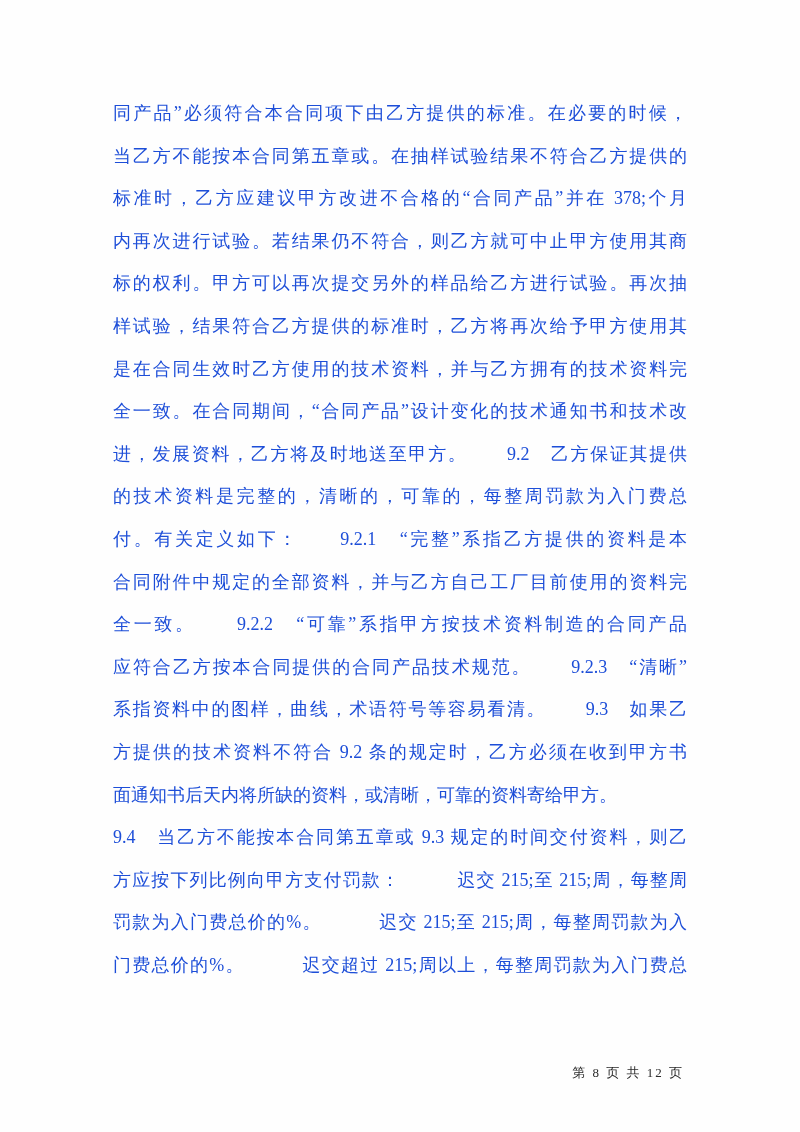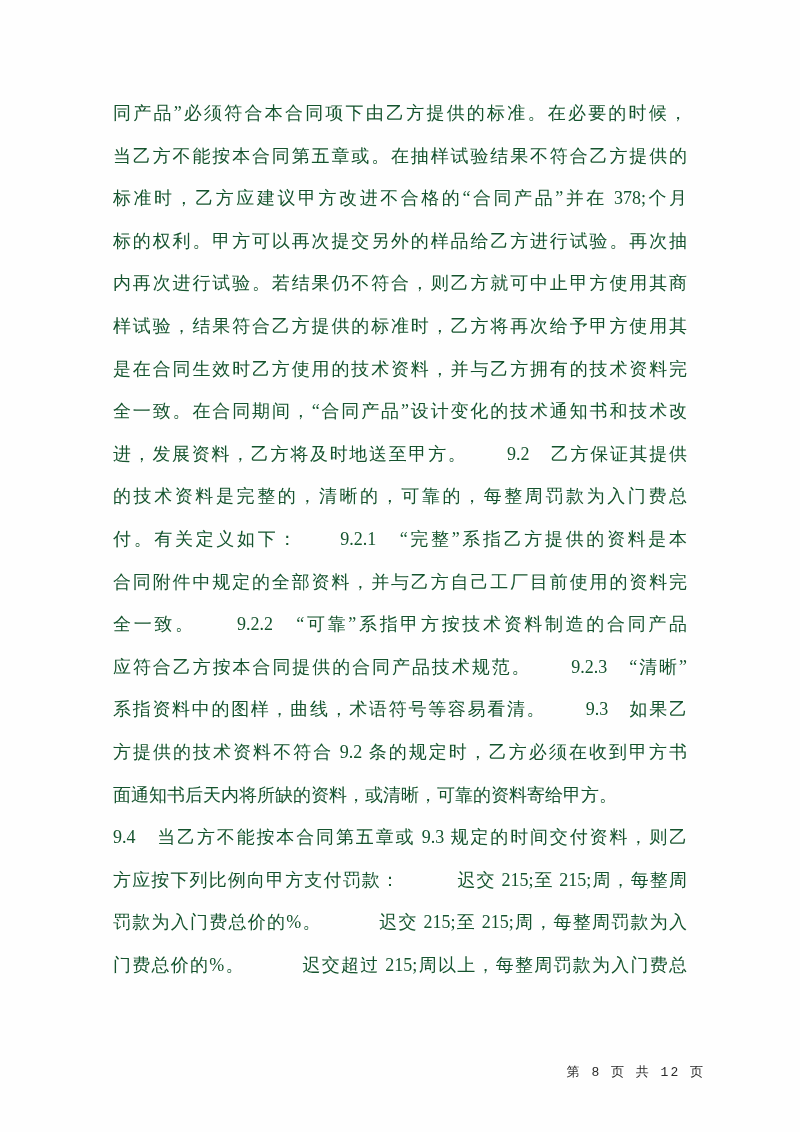--- a/index.html
+++ b/index.html
@@ -22,52 +22,52 @@
   .doc-body {
     position: absolute;
     left: 113px;
     top: 92px;
     width: 574px;
   }
   .line {
     height: 42.6px;
     line-height: 42.6px;
     font-size: 18px;
-    color: #14532d;
+    color: #1d4ed8;
     white-space: pre-wrap;
     overflow: hidden;
     text-align: justify;
     text-align-last: justify;
     font-family: "Liberation Serif", "DejaVu Serif", serif;
   }
   .line.no-justify {
     text-align: center;
     text-align-last: left;
   }
   .footer {
     position: absolute;
     top: 1048px;
-    right: 95px;
+    right: 116px;
     font-size: 13px;
     color: #2a2a2a;
     letter-spacing: 2px;
     white-space: pre;
-    font-family: Liberation Mono, monospace;
+    font-family: Liberation Serif, serif;
   }
 </style>
 </head>
 <body>
 
 <div class="page">
   <div class="doc-body">
       <div class="line">同产品”必须符合本合同项下由乙方提供的标准。在必要的时候，</div>
       <div class="line">当乙方不能按本合同第五章或。在抽样试验结果不符合乙方提供的</div>
       <div class="line">标准时，乙方应建议甲方改进不合格的“合同产品”并在 378;个月</div>
+      <div class="line">内再次进行试验。若结果仍不符合，则乙方就可中止甲方使用其商</div>
       <div class="line">标的权利。甲方可以再次提交另外的样品给乙方进行试验。再次抽</div>
-      <div class="line">内再次进行试验。若结果仍不符合，则乙方就可中止甲方使用其商</div>
       <div class="line">样试验，结果符合乙方提供的标准时，乙方将再次给予甲方使用其</div>
       <div class="line">是在合同生效时乙方使用的技术资料，并与乙方拥有的技术资料完</div>
       <div class="line">全一致。在合同期间，“合同产品”设计变化的技术通知书和技术改</div>
       <div class="line">进，发展资料，乙方将及时地送至甲方。　　9.2　乙方保证其提供</div>
       <div class="line">的技术资料是完整的，清晰的，可靠的，每整周罚款为入门费总</div>
       <div class="line">付。有关定义如下：　　9.2.1　“完整”系指乙方提供的资料是本</div>
       <div class="line">合同附件中规定的全部资料，并与乙方自己工厂目前使用的资料完</div>
       <div class="line">全一致。　　9.2.2　“可靠”系指甲方按技术资料制造的合同产品</div>
       <div class="line">应符合乙方按本合同提供的合同产品技术规范。　　9.2.3　“清晰”</div>
       <div class="line">系指资料中的图样，曲线，术语符号等容易看清。　　9.3　如果乙</div>

